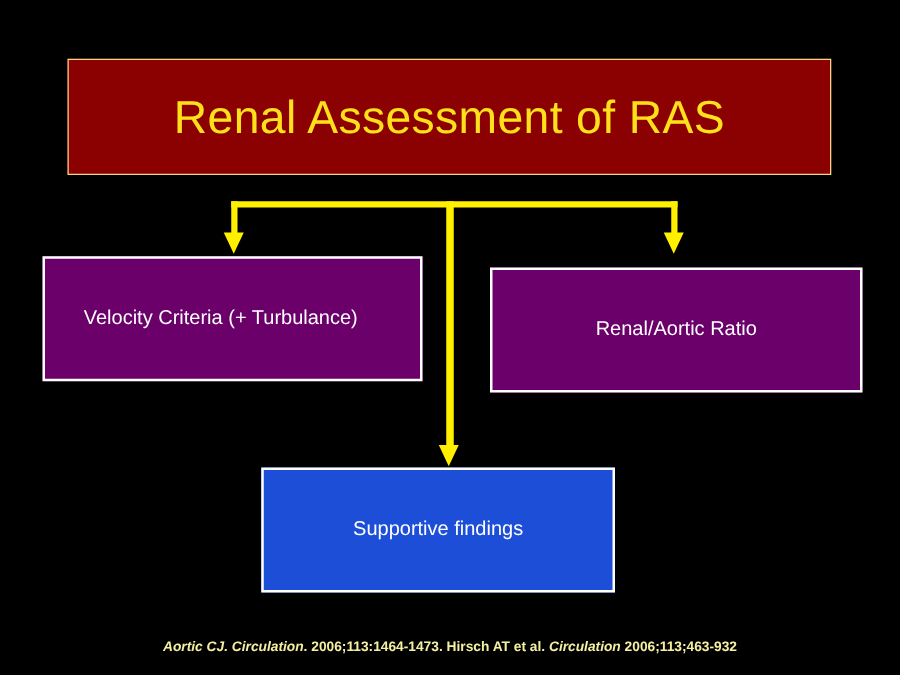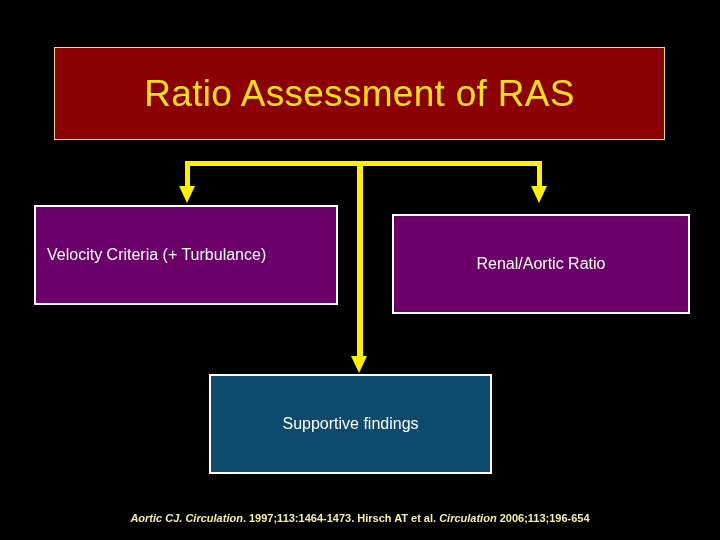--- a/index.html
+++ b/index.html
@@ -59,39 +59,40 @@
   #box-velocity {
     left: 34px;
     top: 205px;
     width: 304px;
     height: 100px;
     background: #6B006B;
   }
   #box-velocity .box-label {
     text-align: left;
     padding-left: 11px;
+    margin-left: 20px;
   }
 
   #box-ratio {
     left: 392px;
     top: 214px;
     width: 298px;
     height: 100px;
     background: #6B006B;
   }
   #box-ratio .box-label {
     text-align: center;
   }
 
   #box-supportive {
     left: 209px;
     top: 374px;
     width: 283px;
     height: 100px;
-    background: #0c4a6e;
+    background: #1d4ed8;
   }
   #box-supportive .box-label {
     text-align: center;
   }
 
   
   .conn {
     position: absolute;
     background: #FFF000;
   }
@@ -150,21 +151,21 @@
     white-space: nowrap;
   }
   #citation .upright { font-style: normal; }
 </style>
 </head>
 <body>
 
 <div id="slide">
 
   <div id="title-box">
-    <div id="title-text">Ratio Assessment of RAS</div>
+    <div id="title-text">Renal Assessment of RAS</div>
   </div>
 
   <div class="conn" id="conn-horizontal"></div>
   <div class="conn" id="conn-left-stem"></div>
   <div class="conn" id="conn-right-stem"></div>
   <div class="conn" id="conn-center-stem"></div>
   <div class="arrowhead" id="arrow-left-head"></div>
   <div class="arrowhead" id="arrow-right-head"></div>
   <div class="arrowhead" id="arrow-center-head"></div>
 
@@ -173,15 +174,15 @@
   </div>
 
   <div class="flow-box" id="box-ratio">
     <div class="box-label">Renal/Aortic Ratio</div>
   </div>
 
   <div class="flow-box" id="box-supportive">
     <div class="box-label">Supportive findings</div>
   </div>
 
-  <div id="citation"><span>Aortic CJ. </span><span>Circulation</span><span class="upright">. 1997;113:1464-1473. Hirsch AT et al. </span><span>Circulation</span><span class="upright"> 2006;113;196-654</span></div>
+  <div id="citation"><span>Aortic CJ. </span><span>Circulation</span><span class="upright">. 2006;113:1464-1473. Hirsch AT et al. </span><span>Circulation</span><span class="upright"> 2006;113;463-932</span></div>
 
 </div>
 
 </body></html>

